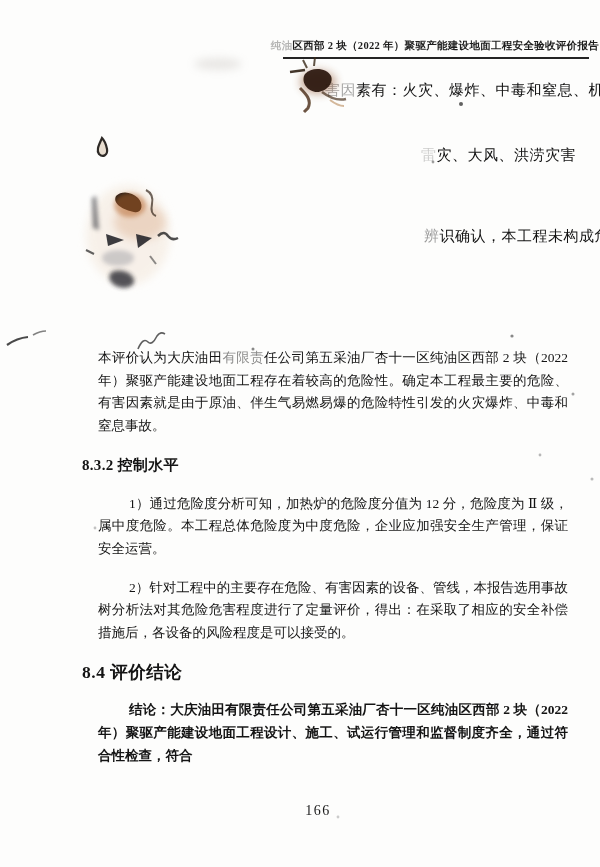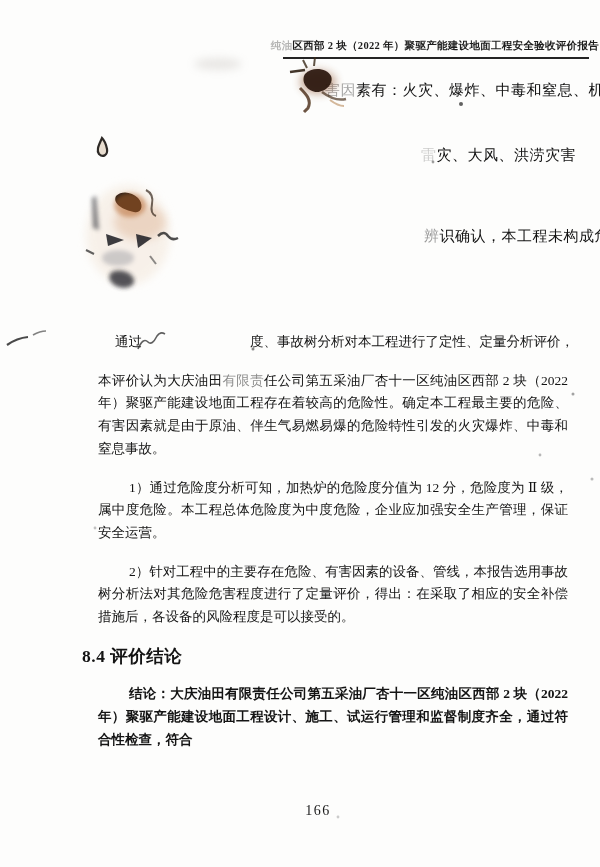--- a/index.html
+++ b/index.html
@@ -55,27 +55,25 @@
     <span class="ffade" style="opacity:.38">害因</span><span>素有：火灾、爆炸、中毒和窒息、机</span>
   </div>
   <div class="frag frag2">
     <span class="ffade" style="opacity:.22">雷</span><span>灾、大风、洪涝灾害</span>
   </div>
   <div class="frag frag3">
     <span class="ffade" style="opacity:.42">辨</span><span>识确认，本工程未构成危</span>
   </div>
 
   <div class="content">
-    <div class="line-first">
-      <span class="lead">通过</span><span class="rest">度、事故树分析对本工程进行了定性、定量分析评价，</span>
-    </div>
     <p class="no-indent">
       <span>本评价认为大庆油田</span><span class="cfade">有限责</span><span>任公司第五采油厂杏十一区纯油区西部 2 块（2022 年）聚驱产能建设地面工程存在着较高的危险性。确定本工程最主要的危险、有害因素就是由于原油、伴生气易燃易爆的危险特性引发的火灾爆炸、中毒和窒息事故。</span>
     </p>
 
+    <h3 class="h832">8.3.2 控制水平</h3>
     <p>1）通过危险度分析可知，加热炉的危险度分值为 12 分，危险度为 Ⅱ 级，属中度危险。本工程总体危险度为中度危险，企业应加强安全生产管理，保证安全运营。</p>
     <p>2）针对工程中的主要存在危险、有害因素的设备、管线，本报告选用事故树分析法对其危险危害程度进行了定量评价，得出：在采取了相应的安全补偿措施后，各设备的风险程度是可以接受的。</p>
 
     <h2 class="h84">8.4 评价结论</h2>
     <p class="bold">结论：大庆油田有限责任公司第五采油厂杏十一区纯油区西部 2 块（2022 年）聚驱产能建设地面工程设计、施工、试运行管理和监督制度齐全，通过符合性检查，符合</p>
   </div>
 
   <div class="pagenum">166</div>
 
   <svg class="smudges" width="600" height="867" viewBox="0 0 600 867" aria-hidden="true">

